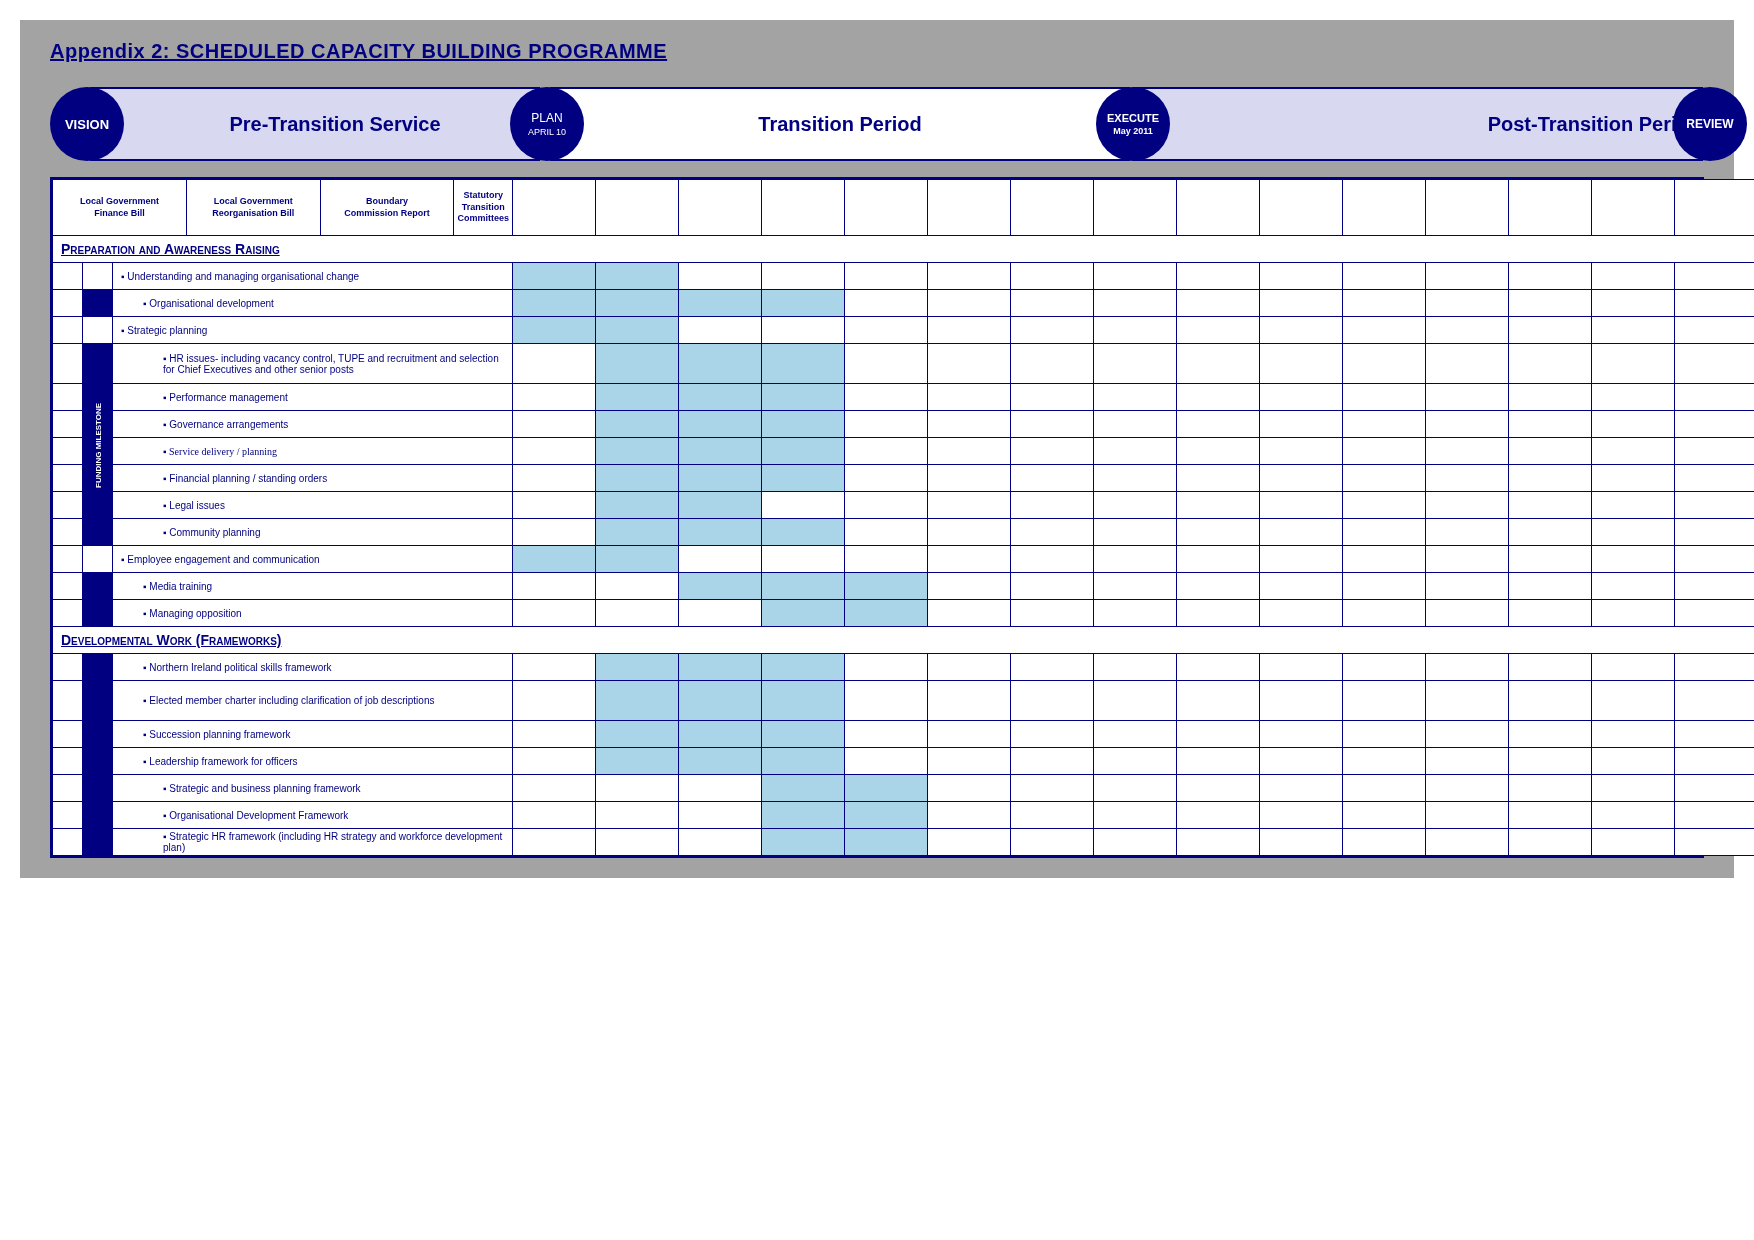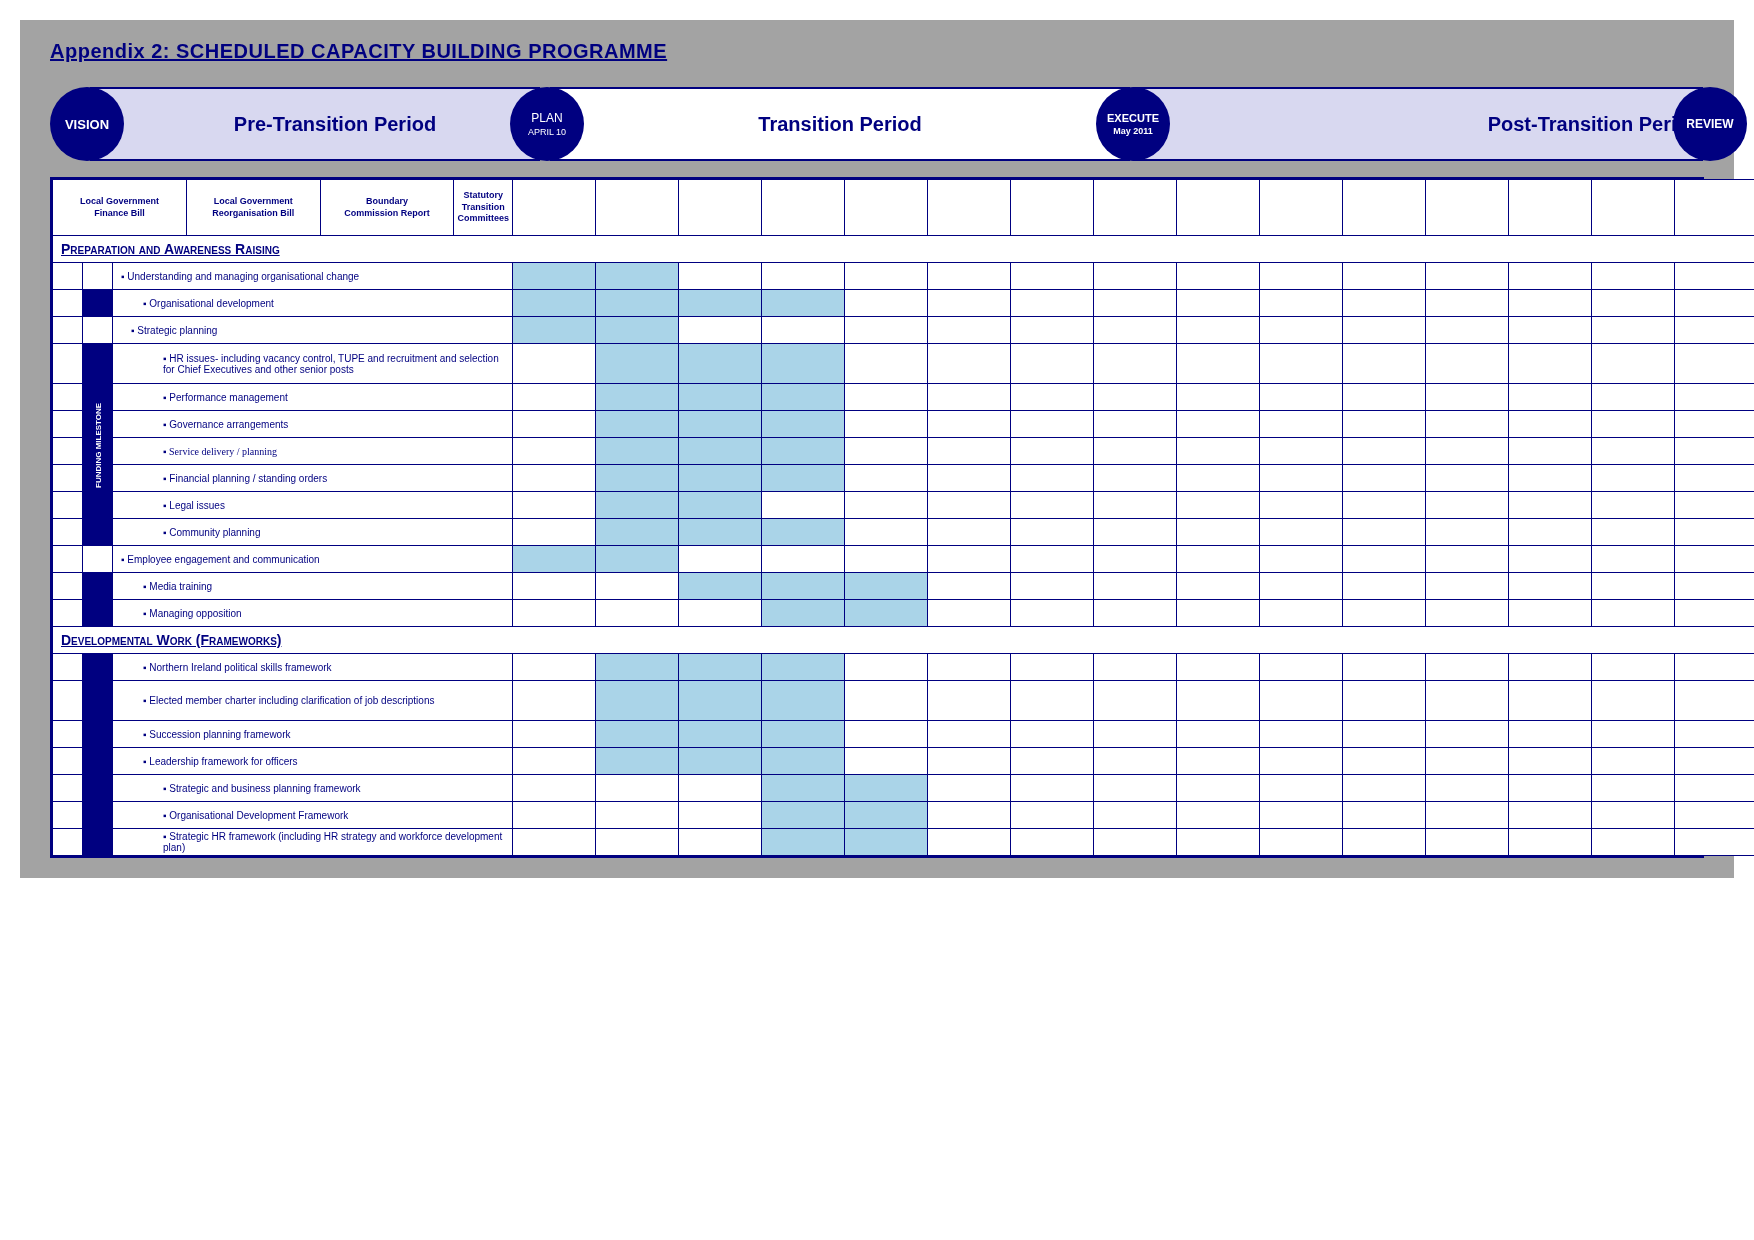--- a/index.html
+++ b/index.html
@@ -106,21 +106,21 @@
 
   <div class="page-title">Appendix 2:    SCHEDULED CAPACITY BUILDING PROGRAMME</div>
 
   <div style="position: relative; height: 100px; margin-bottom: 0;">
 
     <div style="position:absolute; left:0; top:10px; width:74px; height:74px; border-radius:50%; background:#000080; color:#fff; display:flex; align-items:center; justify-content:center; font-weight:bold; font-size:13px; z-index:10;">
       <span>VISION</span>
     </div>
 
     <div style="position:absolute; left:40px; top:10px; width:450px; height:74px; border:2px solid #000080; background:#d8d8f0; display:flex; align-items:center; justify-content:center; padding-left:40px;">
-      <span class="phase-text-large">Pre-Transition Period</span>
+      <span class="phase-text-large">Pre-Transition Service</span>
     </div>
 
     <div style="position:absolute; left:460px; top:10px; width:74px; height:74px; border-radius:50%; background:#000080; color:#fff; display:flex; flex-direction:column; align-items:center; justify-content:center; font-weight:normal; font-size:12px; z-index:10; text-align:center;">
       <span>PLAN</span>
       <span style="font-size:9px; margin-top:2px;">APRIL 10</span>
     </div>
 
     <div style="position:absolute; left:500px; top:10px; width:580px; height:74px; border:2px solid #000080; background:#fff; display:flex; align-items:center; justify-content:center;">
       <span class="phase-text-large">Transition Period</span>
     </div>
@@ -231,21 +231,21 @@
         <td class="cell-empty"></td>
         <td class="cell-empty"></td>
         <td class="cell-empty"></td>
         <td class="cell-empty"></td>
         <td class="cell-empty"></td>
       </tr>
 
       <tr style="height:27px;">
         <td class="cell-empty"></td>
         <td class="cell-empty"></td>
-        <td class="row-header-1 bullet-sm cell-empty" style="padding-left:18px;margin-left:40px;">Strategic planning</td>
+        <td class="row-header-1 bullet-sm cell-empty" style="padding-left:8px;margin-left:40px;">Strategic planning</td>
         <td class="cell-filled"></td>
         <td class="cell-filled"></td>
         <td class="cell-empty"></td>
         <td class="cell-empty"></td>
         <td class="cell-empty"></td>
         <td class="cell-empty"></td>
         <td class="cell-empty"></td>
         <td class="cell-empty"></td>
         <td class="cell-empty"></td>
         <td class="cell-empty"></td>

